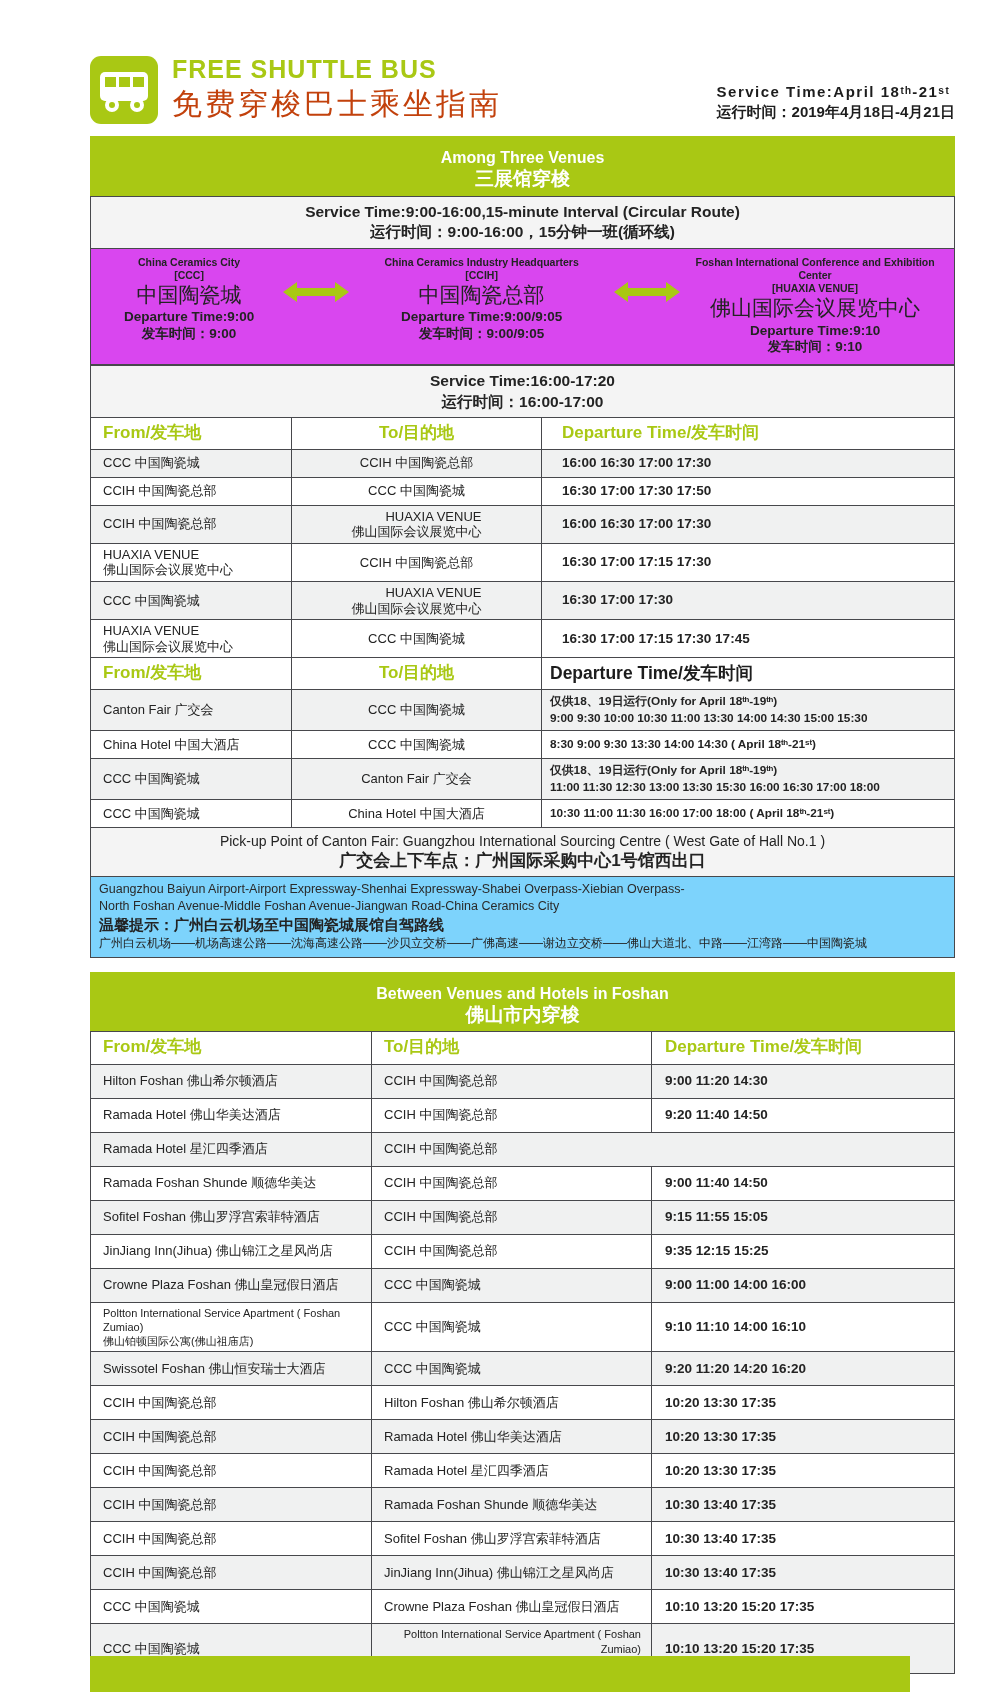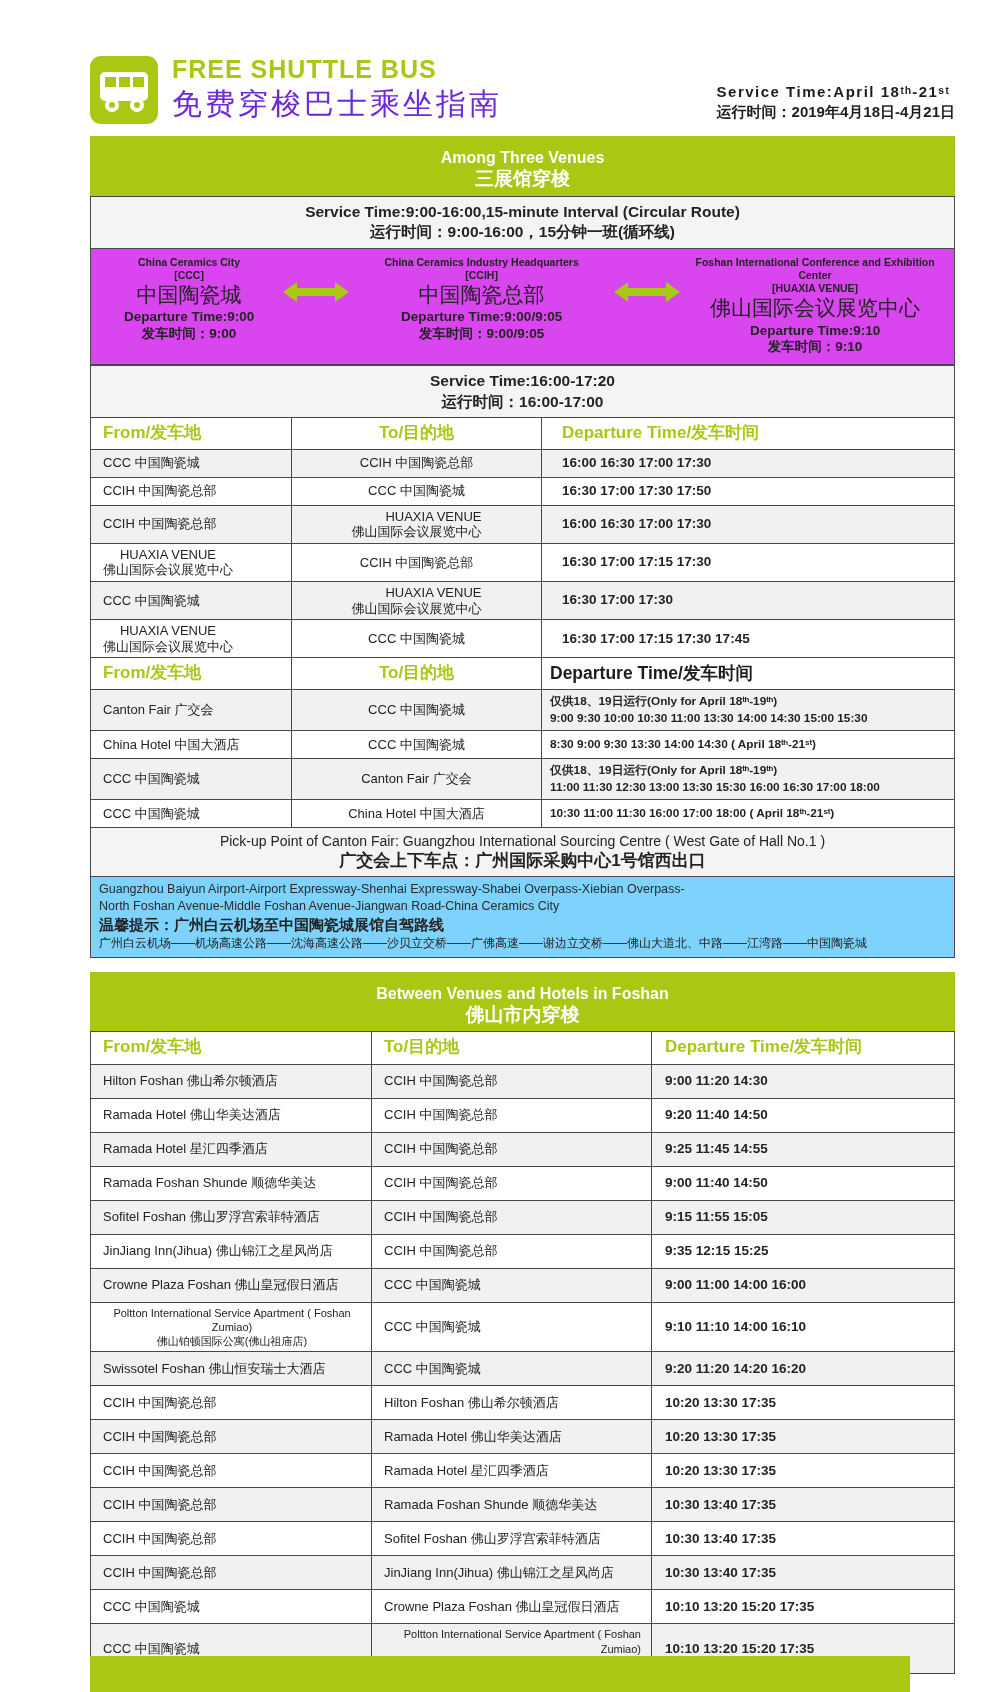--- a/index.html
+++ b/index.html
@@ -8,21 +8,21 @@
     font-family:"Liberation Sans","DejaVu Sans",sans-serif;color:#232323;
     -webkit-font-smoothing:antialiased;
   }
   .content{position:absolute;left:90px;top:56px;width:865px;}
 
   
   .hdr{display:flex;align-items:flex-start;height:80px;}
   .logo{flex:0 0 auto;}
   .hdr-titles{margin-left:14px;}
   .hdr-en{color:#a9c814;font-size:25px;font-weight:bold;letter-spacing:1px;line-height:1.1;}
-  .hdr-cn{color:#6d28d9;font-size:30px;letter-spacing:3px;margin-top:3px;line-height:1.1;}
+  .hdr-cn{color:#c2410c;font-size:30px;letter-spacing:3px;margin-top:3px;line-height:1.1;}
   .hdr-right{margin-left:auto;padding-top:26px;}
   .hdr-right div{font-size:15px;font-weight:bold;line-height:1.35;color:#1d1d1d;}
   .hdr-right .en{letter-spacing:1.5px;}
 
   
   .banner{background:#a9c814;color:#ffffff;text-align:center;padding:12px 0 5px 0;}
   .banner .en{font-size:16px;font-weight:bold;line-height:1.25;display:flex;align-items:center;justify-content:center;gap:9px;}
   .banner .cn{font-size:19px;font-weight:bold;line-height:1.2;}
 
   
@@ -44,21 +44,21 @@
   .arrow-mid{flex:0 0 auto;margin-top:26px;}
 
   
   .tbl{background:#ffffff;}
   .trow{display:grid;border-top:1.1px solid #47484c;align-items:stretch;}
   .t1 .trow,.t2 .trow{grid-template-columns:200px 250px 1fr;}
   .t3 .trow{grid-template-columns:280px 280px 1fr;}
   .trow.thead{border-top:none;}
   .cell{padding:3px 10px;border-left:1.1px solid #47484c;display:flex;align-items:center;
         box-sizing:border-box;white-space:pre-line;line-height:1.2;font-size:13px;overflow:hidden;}
-  .cell:first-child{border-left:none;text-align:center;}
+  .cell:first-child{border-left:none;}
   .alt{background:#f0f1f1;}
   .c-from{justify-content:flex-start;text-align:left;padding-left:12px;}
   .c-to{justify-content:center;text-align:right;}
   .t3 .c-to{justify-content:flex-start;padding-left:12px;}
   .c-time{justify-content:flex-start;font-weight:bold;font-size:13.5px;padding-left:20px;}
   .t3 .c-time{padding-left:13px;}
   .t2 .c-time{padding:3px 4px 3px 8px;font-size:12.5px;}
   .t2 .c-time.fs-small{font-size:11.8px;line-height:1.45;}
   .fs-small{font-size:11px;line-height:1.3;}
   .thead .cell{font-size:17px;font-weight:bold;color:#a9c814;padding-top:5px;padding-bottom:5px;}
@@ -269,21 +269,20 @@
           <div class="cell c-time">9:00 11:20 14:30</div>
         </div>
         <div class="trow">
           <div class="cell c-from">Ramada Hotel 佛山华美达酒店</div>
           <div class="cell c-to">CCIH 中国陶瓷总部</div>
           <div class="cell c-time">9:20 11:40 14:50</div>
         </div>
         <div class="trow alt">
           <div class="cell c-from">Ramada Hotel 星汇四季酒店</div>
           <div class="cell c-to">CCIH 中国陶瓷总部</div>
-          <div class="cell c-time">9:25 11:45 14:55</div>
         </div>
         <div class="trow">
           <div class="cell c-from">Ramada Foshan Shunde 顺德华美达</div>
           <div class="cell c-to">CCIH 中国陶瓷总部</div>
           <div class="cell c-time">9:00 11:40 14:50</div>
         </div>
         <div class="trow alt">
           <div class="cell c-from">Sofitel Foshan 佛山罗浮宫索菲特酒店</div>
           <div class="cell c-to">CCIH 中国陶瓷总部</div>
           <div class="cell c-time">9:15 11:55 15:05</div>

